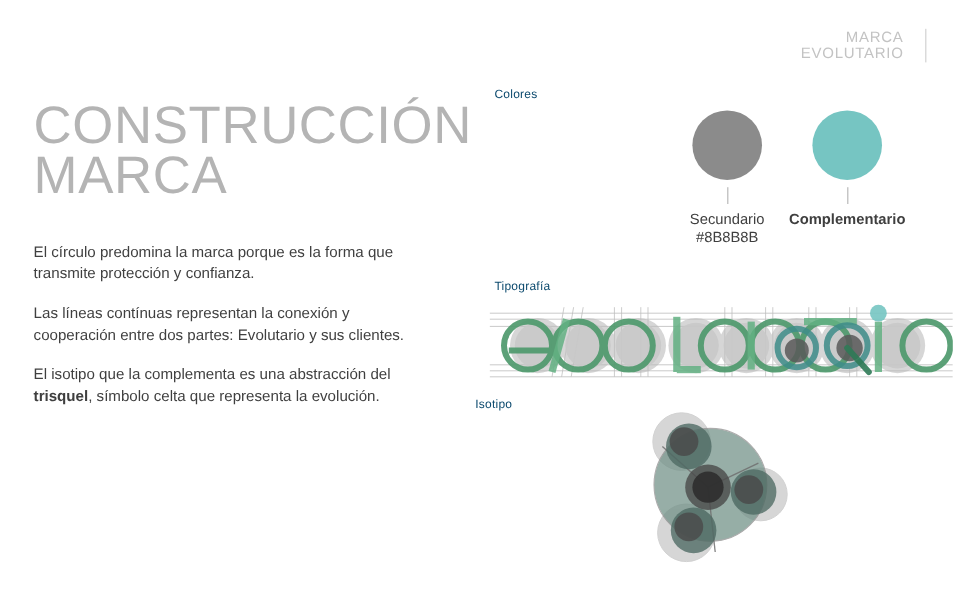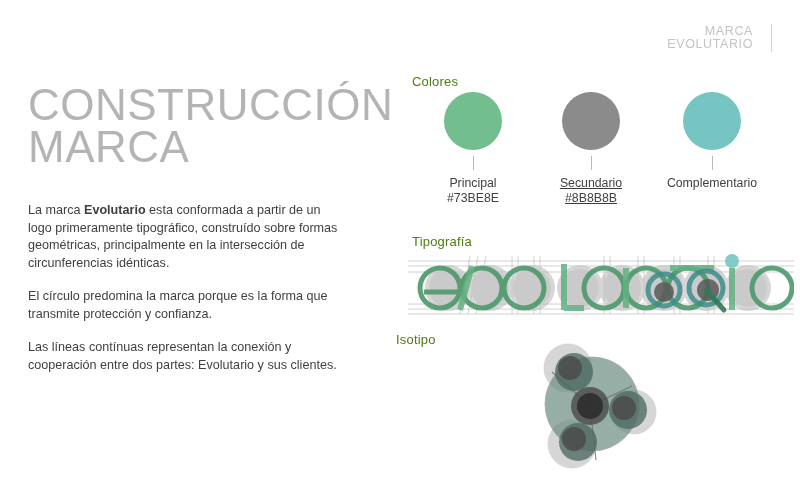--- a/index.html
+++ b/index.html
@@ -65,22 +65,22 @@
     line-height: 17.5px;
     color: #3f3f3f;
   }
   .body-copy p { margin: 0 0 16px 0; }
   .body-copy p:last-child { margin-bottom: 0; }
   .body-copy b { font-weight: bold; }
 
   
   .section-label {
     position: absolute;
-    font-size: 13px;
-    color: #4d7c0f;
+    font-size: 10px;
+    color: #0c4a6e;
     letter-spacing: 0.2px;
   }
   #label-colores  { left: 412px; top: 74px; }
   #label-tipo     { left: 412px; top: 234px; }
   #label-isotipo  { left: 396px; top: 332px; }
 
   
   .swatches {
     position: absolute;
     left: 410px;
@@ -148,46 +148,40 @@
   </div>
   <div class="header-divider"></div>
 </div>
 
 <div class="page-title">
   <span>CONSTRUCCIÓN</span><br>
   <span>MARCA</span>
 </div>
 
 <div class="body-copy">
-  <p><span>La marca </span><b>Evolutario</b><span> esta conformada a partir de un logo primeramente tipográfico, construído sobre formas geométricas, principalmente en la intersección de circunferencias idénticas.</span></p>
   <p>El círculo predomina la marca porque es la forma que transmite protección y confianza.</p>
   <p>Las líneas contínuas representan la conexión y cooperación entre dos partes: Evolutario y sus clientes.</p>
+  <p><span>El isotipo que la complementa es una abstracción del </span><b>trisquel</b><span>, símbolo celta que representa la evolución.</span></p>
 </div>
 
 <div class="section-label" id="label-colores">Colores</div>
 <div class="section-label" id="label-tipo">Tipografía</div>
 <div class="section-label" id="label-isotipo">Isotipo</div>
 
 <div class="swatches">
 
-  <div class="swatch" style="left:7px;">
-    <div class="swatch-dot" style="background: rgb(115, 190, 142);"></div>
-    <div class="swatch-stem"></div>
-    <div class="swatch-name">Principal</div>
-    <div class="swatch-hex">#73BE8E</div>
-  </div>
-
-  <div class="swatch" style="left:125px;text-decoration:underline;">
+
+  <div class="swatch" style="left:140px;">
     <div class="swatch-dot" style="background: rgb(139, 139, 139);"></div>
     <div class="swatch-stem"></div>
     <div class="swatch-name">Secundario</div>
     <div class="swatch-hex">#8B8B8B</div>
   </div>
 
-  <div class="swatch" style="left:246px;">
+  <div class="swatch" style="left:240px;font-weight:bold;">
     <div class="swatch-dot" style="background: rgb(118, 197, 194);"></div>
     <div class="swatch-stem"></div>
     <div class="swatch-name">Complementario</div>
   </div>
 
 </div>
 
 <div class="typo-band">
 <svg width="386" height="68" viewBox="0 0 386 68" xmlns="http://www.w3.org/2000/svg">
   <g id="typo-guides" stroke="#bdbdbd" stroke-width="0.8" fill="none" opacity="0.85">

